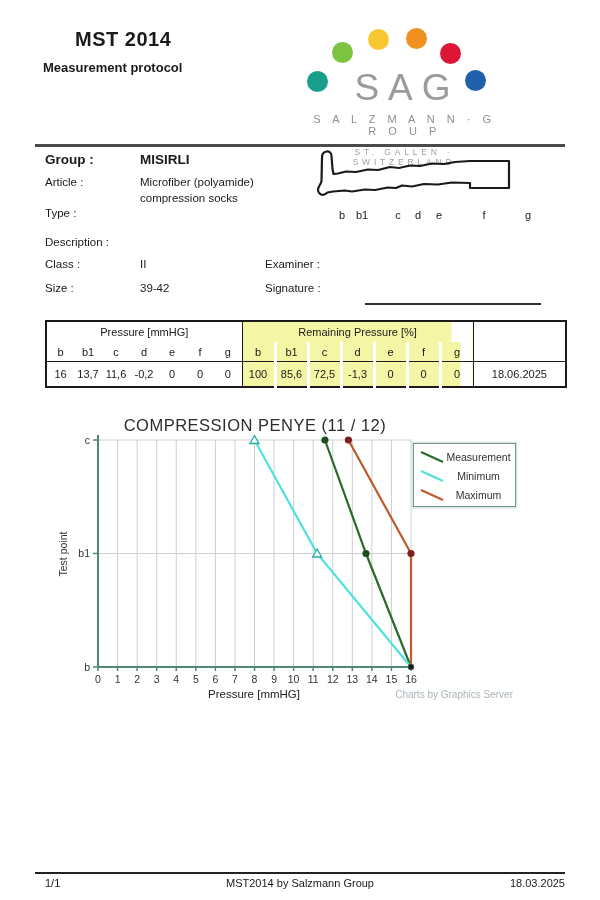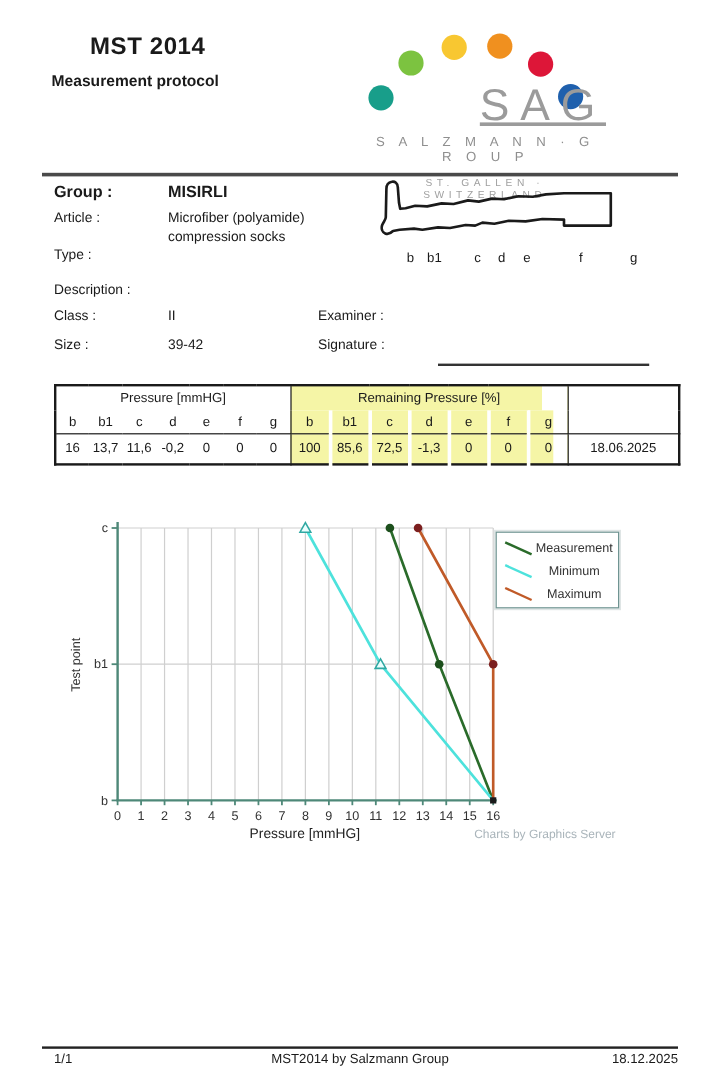--- a/index.html
+++ b/index.html
@@ -7,22 +7,22 @@
         font-family:"Liberation Sans",sans-serif;color:#1a1a1a;overflow:hidden;}
   .abs{position:absolute;}
 
   
   .doc-title{left:43px;top:28px;font-size:20px;font-weight:bold;letter-spacing:.5px;margin-left:32px;}
   .doc-subtitle{left:43px;top:60px;font-size:13px;font-weight:bold;}
 
   
   .logo{left:300px;top:25px;width:205px;height:122px;}
   .logo .dot{position:absolute;width:21px;height:21px;border-radius:50%;}
-  .logo-sag{position:absolute;left:0;top:44px;width:100%;text-align:right;
-            font-size:37px;color:#9b9b9b;letter-spacing:9px;padding-left:9px;box-sizing:border-box;line-height:1;text-decoration:underline;}
+  .logo-sag{position:absolute;left:0;top:44px;width:100%;text-align:center;
+            font-size:37px;color:#9b9b9b;letter-spacing:9px;padding-left:9px;box-sizing:border-box;line-height:1;}
   .logo-l1{position:absolute;left:0;top:88px;width:100%;text-align:center;
            font-size:11px;color:#8f8f8f;letter-spacing:4.5px;padding-left:4px;box-sizing:border-box;}
   .logo-l2{position:absolute;left:0;top:102px;width:100%;text-align:center;
            font-size:8.5px;color:#a0a0a0;letter-spacing:3.8px;padding-left:3px;box-sizing:border-box;margin-top:20px;}
 
   .rule-top{left:35px;top:144px;width:530px;height:2.5px;background:#4a4a4a;}
   .rule-bottom{left:35px;top:872px;width:530px;height:1.5px;background:#222;}
   .sig-line{left:365px;top:303px;width:176px;height:1.5px;background:#333;}
 
   .lbl{font-size:11.5px;}
@@ -244,20 +244,21 @@
         <polyline points="254.5,30 317.1,143.5 411,257" fill="none" stroke="#4de2dc" stroke-width="2.2"></polyline>
         <polyline points="348.4,30 411,143.5 411,257" fill="none" stroke="#c05a28" stroke-width="2.2"></polyline>
         <circle cx="324.92499999999995" cy="30" r="3.6" fill="#1c4f1c"></circle>
         <circle cx="366.00624999999997" cy="143.5" r="3.6" fill="#1c4f1c"></circle>
         <path d="M 254.5 25.5 L 259 33.5 L 250 33.5 Z" fill="#eafffe" stroke="#2fa8a2" stroke-width="1.3"></path>
         <path d="M 317.1 139 L 321.6 147 L 312.6 147 Z" fill="#eafffe" stroke="#2fa8a2" stroke-width="1.3"></path>
         <circle cx="348.4" cy="30" r="3.6" fill="#7c1f1f"></circle>
         <circle cx="411" cy="143.5" r="3.6" fill="#7c1f1f"></circle>
         <rect x="408.4" y="254.4" width="5.2" height="5.2" fill="#1a1a1a"></rect>
       </svg>
+    <div class="chart-title">COMPRESSION PENYE (11 / 12)</div>
     <div class="legend">
       <div class="legend-row">
         <svg width="30" height="16">
           <line x1="3" y1="3" x2="25" y2="13" stroke-width="2" stroke="#2a6b2a"></line>
           </svg>
         <span>Measurement</span>
       </div>
       <div class="legend-row">
         <svg width="30" height="16">
           <line x1="3" y1="3" x2="25" y2="13" stroke-width="2" stroke="#4de2dc"></line>
@@ -269,15 +270,15 @@
           <line x1="3" y1="3" x2="25" y2="13" stroke-width="2" stroke="#c05a28"></line>
           </svg>
         <span>Maximum</span>
       </div>
     </div>
   </div>
 
   <div class="abs rule-bottom"></div>
   <div class="abs footer-center">MST2014 by Salzmann Group</div>
   <div class="abs footer-left">1/1</div>
-  <div class="abs footer-right">18.12.2025</div>
+  <div class="abs footer-right">18.03.2025</div>
 
 </div>
 
 </body></html>

